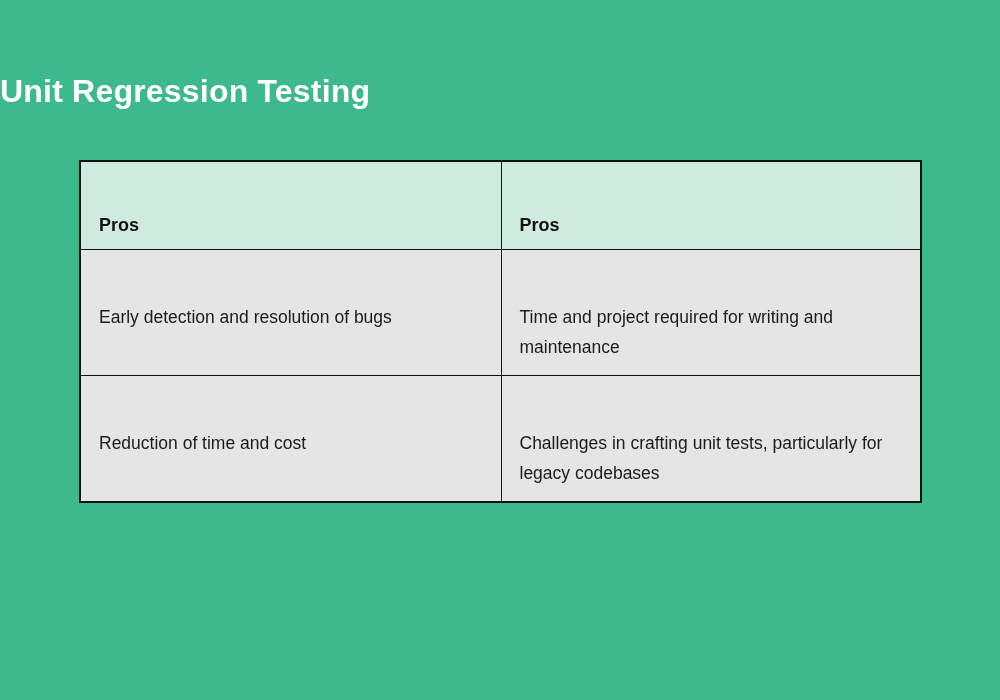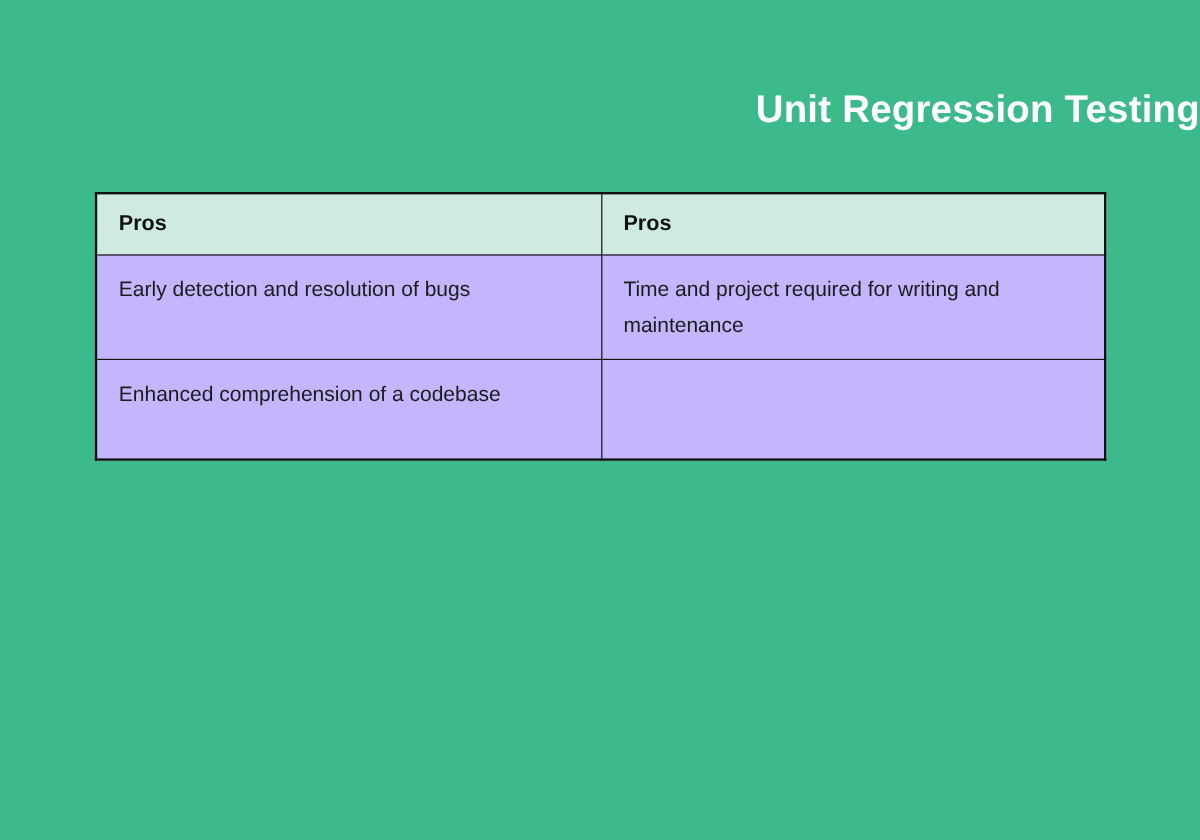--- a/index.html
+++ b/index.html
@@ -18,21 +18,21 @@
     width: 1000px;
     height: 700px;
     background: #3cba8b;
     box-sizing: border-box;
   }
   #page-title {
     position: absolute;
     left: 0;
     top: 70px;
     width: 1000px;
-    text-align: right;
+    text-align: left;
     color: #ffffff;
     font-size: 32px;
     font-weight: bold;
     letter-spacing: 0.2px;
     line-height: 42px;
     white-space: nowrap;
   }
   #pros-cons-table {
     position: absolute;
     left: 79px;
@@ -57,30 +57,31 @@
     height: 51px;
     font-size: 18px;
     font-weight: bold;
     color: #111111;
     text-align: left;
     line-height: 24px;
     padding-top: 12px;
     padding-bottom: 12px;
   }
   #pros-cons-table tbody td {
-    background: #c4b5fd;
+    background: #e5e5e5;
     height: 84px;
     font-size: 17.5px;
     font-weight: normal;
     color: #1b1b1b;
     line-height: 30px;
     text-align: left;
   }
   .cell-text {
     display: block;
+    margin-top: 39px;
   }
   .cell-text:empty { min-height: 1px; }
 </style>
 </head>
 <body>
 
 <div id="canvas">
 
   <div id="page-title">Unit Regression Testing</div>
 
@@ -103,22 +104,22 @@
       <tr>
         <td>
           <span class="cell-text">Early detection and resolution of bugs</span>
         </td>
         <td>
           <span class="cell-text">Time and project required for writing and maintenance</span>
         </td>
       </tr>
       <tr>
         <td>
-          <span class="cell-text">Enhanced comprehension of a codebase</span>
+          <span class="cell-text">Reduction of time and cost</span>
         </td>
         <td>
-          <span class="cell-text"></span>
+          <span class="cell-text">Challenges in crafting unit tests, particularly for legacy codebases</span>
         </td>
       </tr>
     </tbody>
   </table>
 
 </div>
 
 </body></html>

